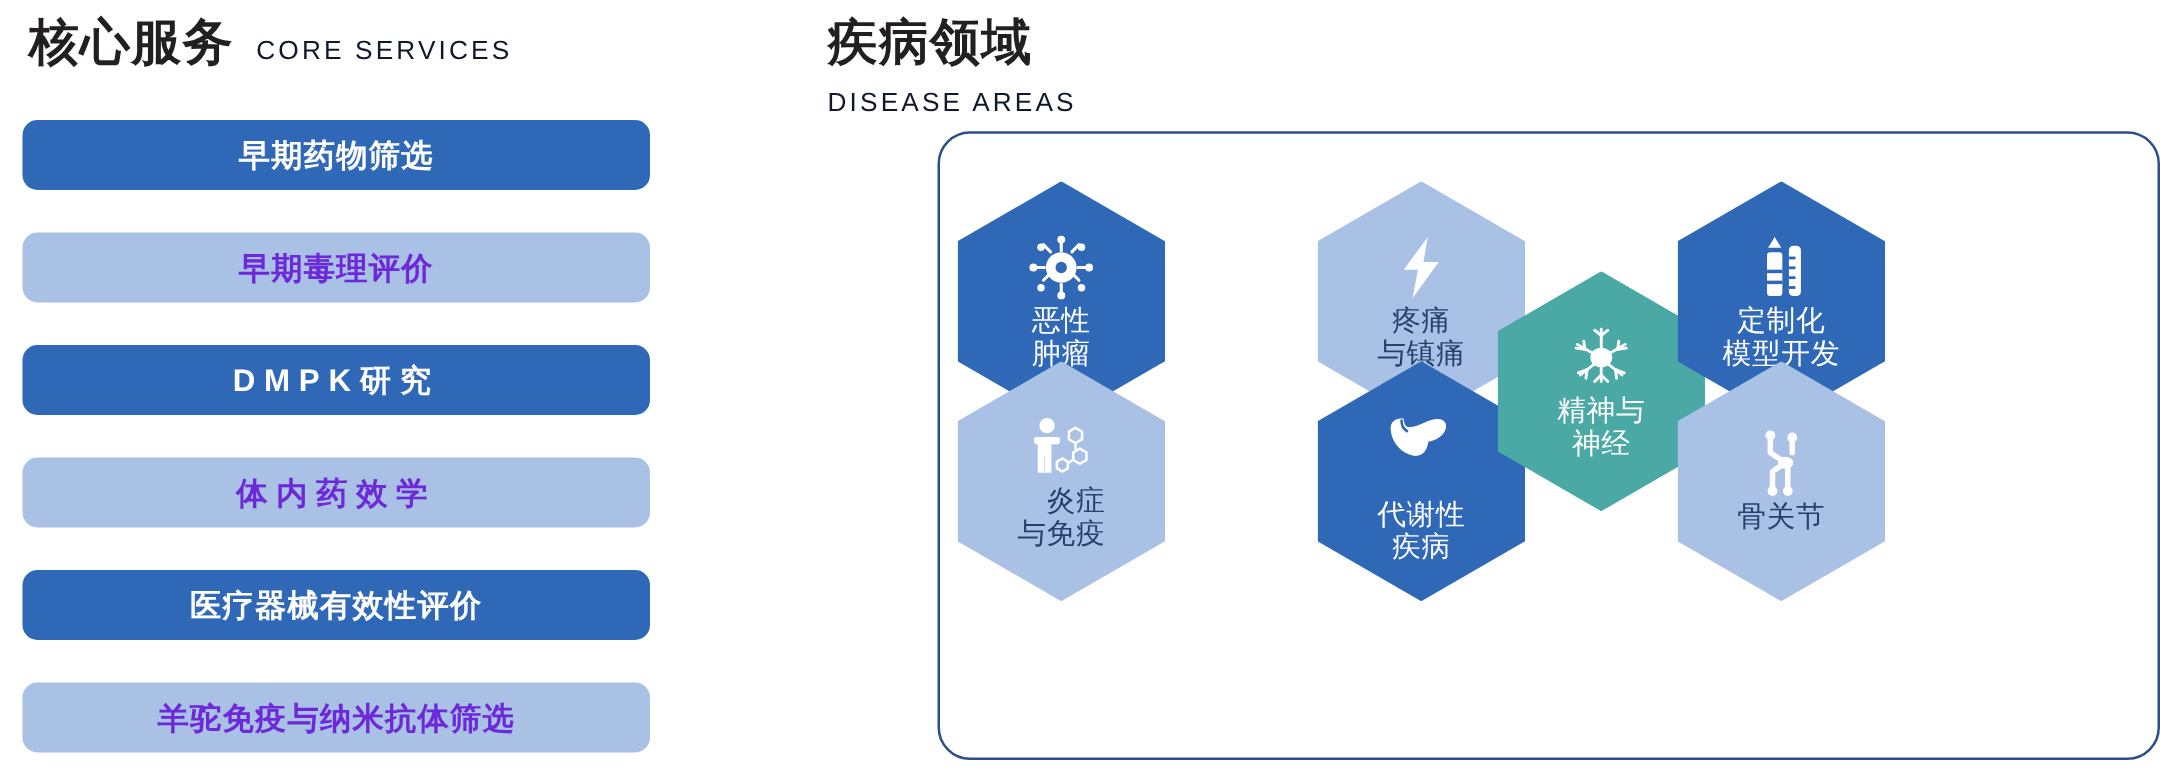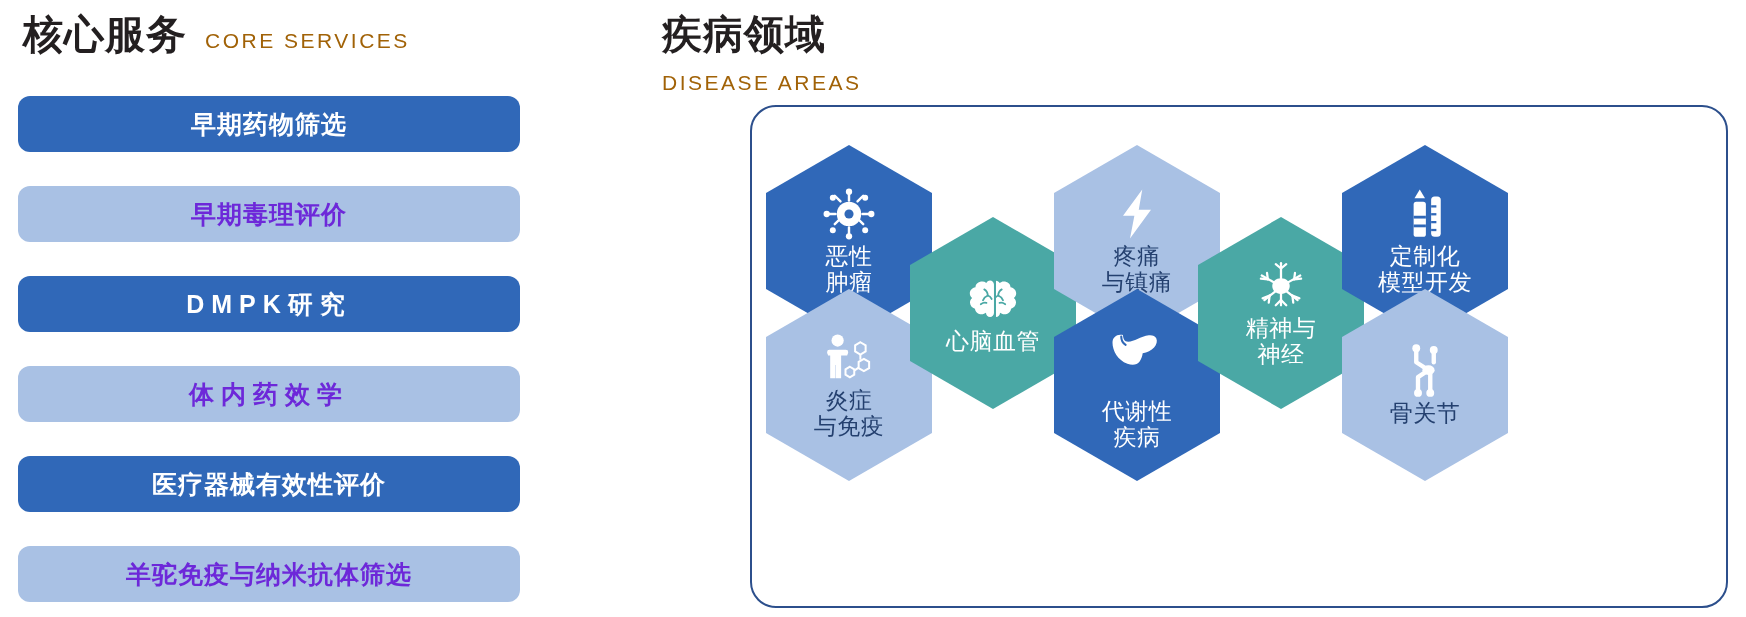--- a/index.html
+++ b/index.html
@@ -11,21 +11,21 @@
   }
   .page { position: relative; width: 1746px; height: 617px; }
 
   
   .heading { position: absolute; display: flex; align-items: baseline; gap: 18px; }
   .heading .cn {
     font-size: 40px; font-weight: 700; color: #231f20;
     letter-spacing: 1px; line-height: 1;
   }
   .heading .en {
-    font-size: 21px; font-weight: 400; color: #a16207;
+    font-size: 21px; font-weight: 400; color: #0f172a;
     letter-spacing: 2.5px; line-height: 1;
   }
   #core-heading { left: 2px; top: 14px; margin-left: 21px; }
   #disease-heading { left: 662px; top: 14px; flex-direction: column; }
 
   
   .pill-col { position: absolute; left: 18px; top: 96px; width: 502px; }
   .pill {
     height: 56px; border-radius: 12px;
     display: flex; align-items: center; justify-content: center;
@@ -132,60 +132,41 @@
                 <circle cx="50.5" cy="13.5" r="3.4"></circle>
               <rect x="13" y="39" width="12" height="2.8" rx="1.4" transform="rotate(-45 19 40.4)"></rect>
                 <circle cx="13.5" cy="50.5" r="3.4"></circle>
             </g>
           </svg>
         </span>
         <span class="lbl">恶性
 肿瘤</span>
       </div>
 
-      <div class="hex lblue" style="left:14px; top:170px;">
+      <div class="hex lblue" style="left:14px; top:170px;text-align:right;">
         <span class="ico">
           <svg viewBox="0 0 64 64">
             <g class="fillw">
               <circle cx="19" cy="12" r="7"></circle>
               <path d="M8 23 h22 v6 h-7 v26 h-6 V40 h-0.5 v15 h-6 V29 H8 z"></path>
               <rect x="7" y="22.5" width="24" height="6" rx="2.6"></rect>
             </g>
             <g fill="none" stroke="#ffffff" stroke-width="2.3">
               <polygon points="45,14 51,17.5 51,24.5 45,28 39,24.5 39,17.5"></polygon>
               <polygon points="49,33 55,36.5 55,43.5 49,47 43,43.5 43,36.5"></polygon>
               <polygon points="33,42 38,45 38,51 33,54 28,51 28,45"></polygon>
               <line x1="45" y1="28" x2="45" y2="34"></line>
               <line x1="43" y1="43" x2="38" y2="46.5"></line>
             </g>
           </svg>
         </span>
         <span class="lbl">炎症
 与免疫</span>
       </div>
 
-      <div class="hex teal" style="left:158px; top:98px;">
-        <span class="ico">
-          <svg viewBox="0 0 64 64">
-            <path class="fillw" d="M20 12c-5 0-8 3-8 6.5-4 .6-6.5 3.6-6.5 7 0 2.2 1 4.1 2.6 5.3-1.5 1.3-2.4 3.1-2.4 5.2 0 3.4 2.4 6.2 5.7 7 .4 3.7 3.6 6.5 7.6 6.5 1.9 0 3.6-.7 5-1.7V48c0 2.6 2 4.6 4.6 4.6 2.5 0 4.5-2 4.5-4.6V15.5c0-2.6-2-4.7-4.5-4.7-1.9 0-3.5 1.1-4.2 2.8C22.9 12.6 21.5 12 20 12z"></path>
-            <path class="fillw" d="M44 12c5 0 8 3 8 6.5 4 .6 6.5 3.6 6.5 7 0 2.2-1 4.1-2.6 5.3 1.5 1.3 2.4 3.1 2.4 5.2 0 3.4-2.4 6.2-5.7 7-.4 3.7-3.6 6.5-7.6 6.5-1.9 0-3.6-.7-5-1.7V48c0 2.6-2 4.6-4.6 4.6V11c1.9 0 3.5 1.1 4.2 2.8C41.1 12.6 42.5 12 44 12z"></path>
-            <g fill="none" stroke="#4aa8a5" stroke-width="2" stroke-linecap="round">
-              <path d="M22 21c2.5 1.5 4 4 4 7"></path>
-                <path d="M26 28c-2.5 1-4.5 3-5.5 5.5"></path>
-              <path d="M26 28c2 .5 3.5 2 4.5 4"></path>
-                <path d="M18 38c2-1.5 4.5-2 6.5-1.5"></path>
-              <path d="M42 21c-2.5 1.5-4 4-4 7"></path>
-                <path d="M38 28c2.5 1 4.5 3 5.5 5.5"></path>
-              <path d="M38 28c-1.5.5-2.8 1.6-3.6 3"></path>
-                <path d="M46 38c-2-1.5-4.5-2-6.5-1.5"></path>
-            </g>
-          </svg>
-        </span>
-        <span class="lbl">心脑血管</span>
-      </div>
 
       <div class="hex lblue" style="left:302px; top:26px;">
         <span class="ico">
           <svg viewBox="0 0 64 64">
             <polygon class="fillw" points="38,4 16,34 29,34 24,60 48,27 34,27"></polygon>
           </svg>
         </span>
         <span class="lbl">疼痛
 与镇痛</span>
       </div>

